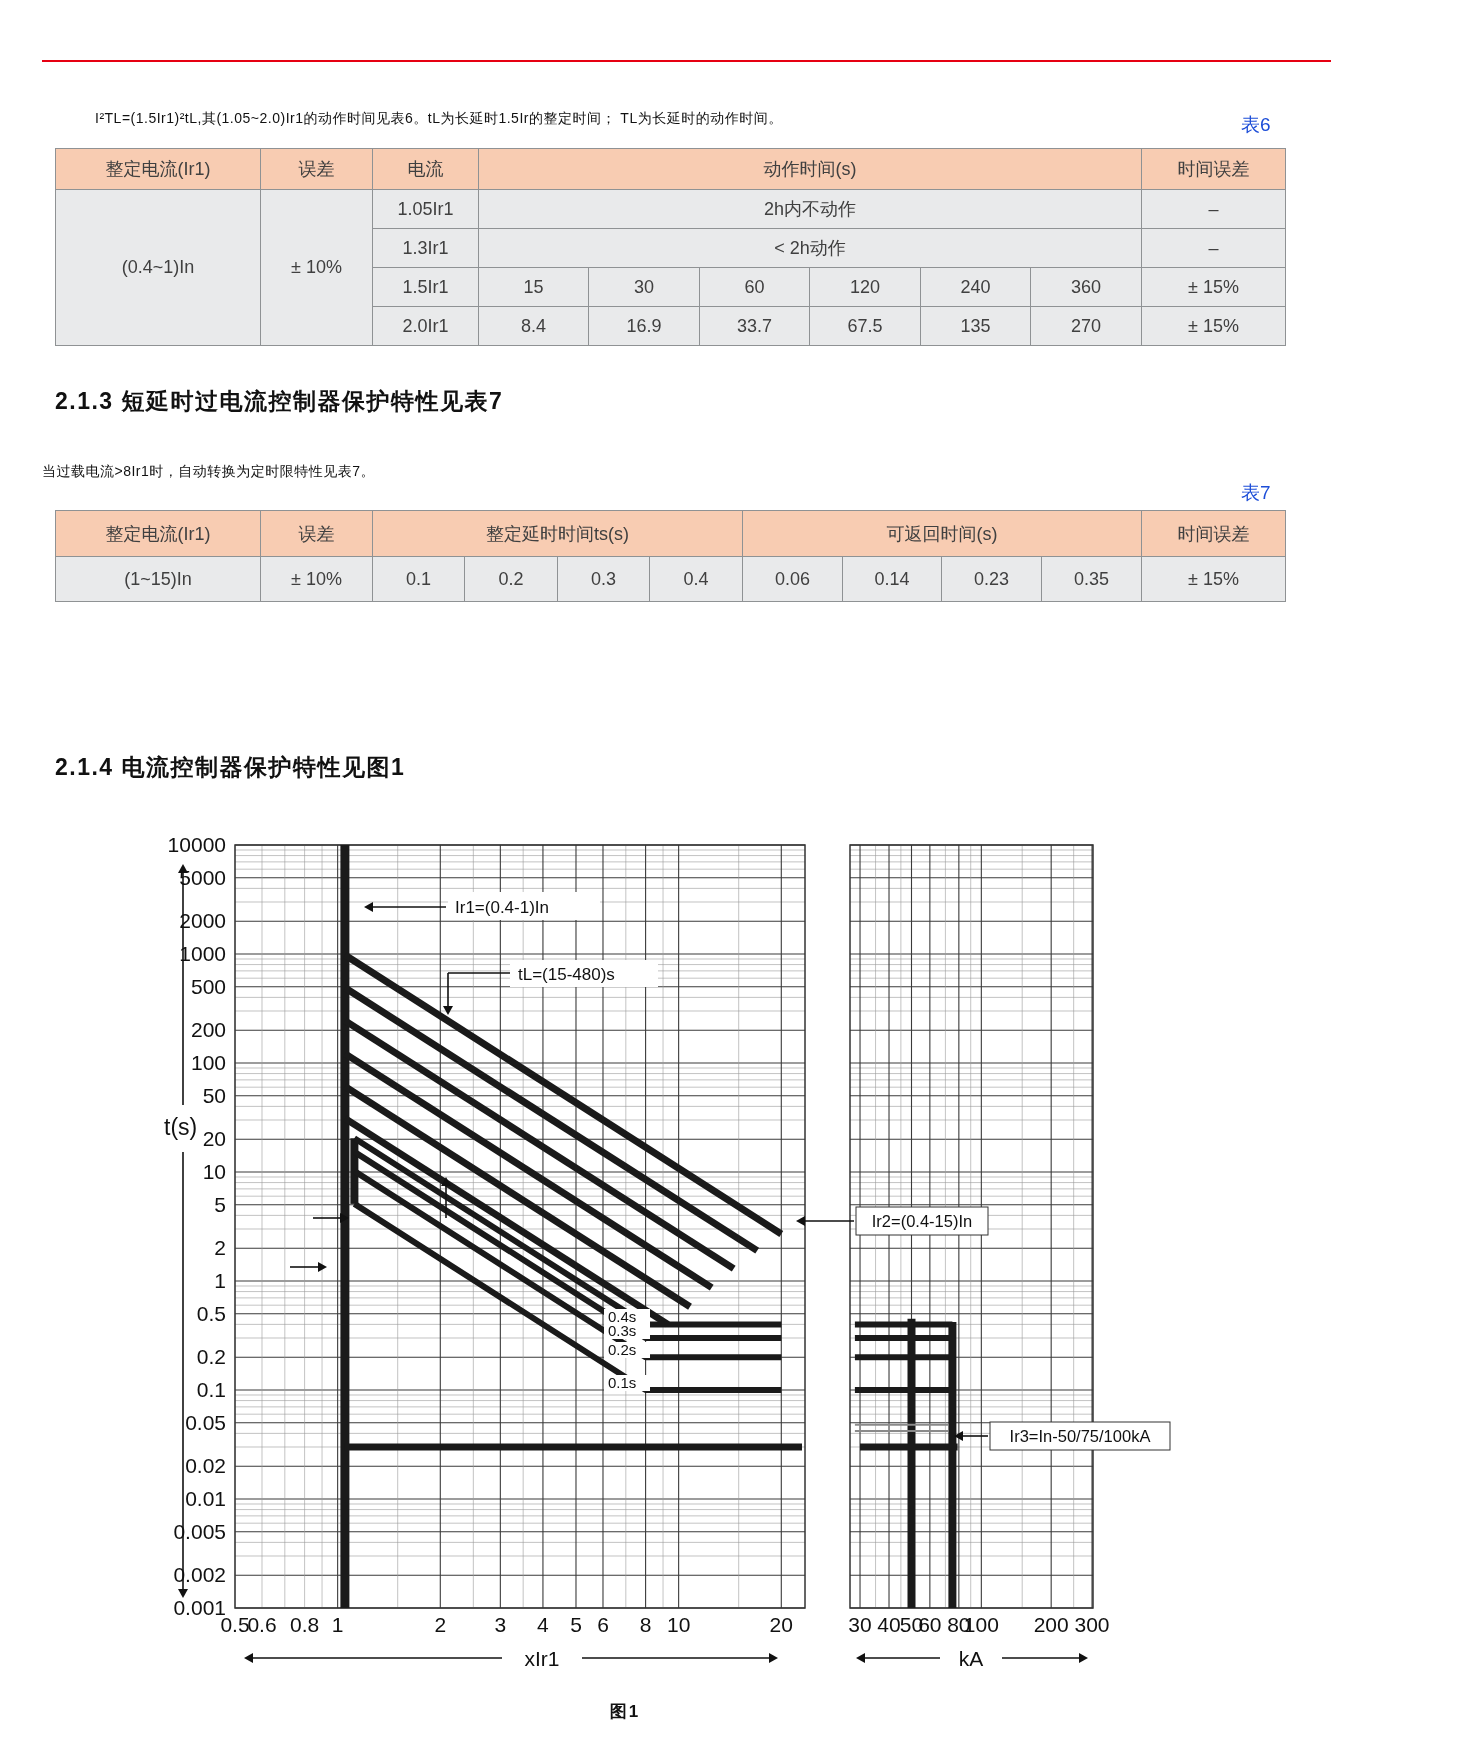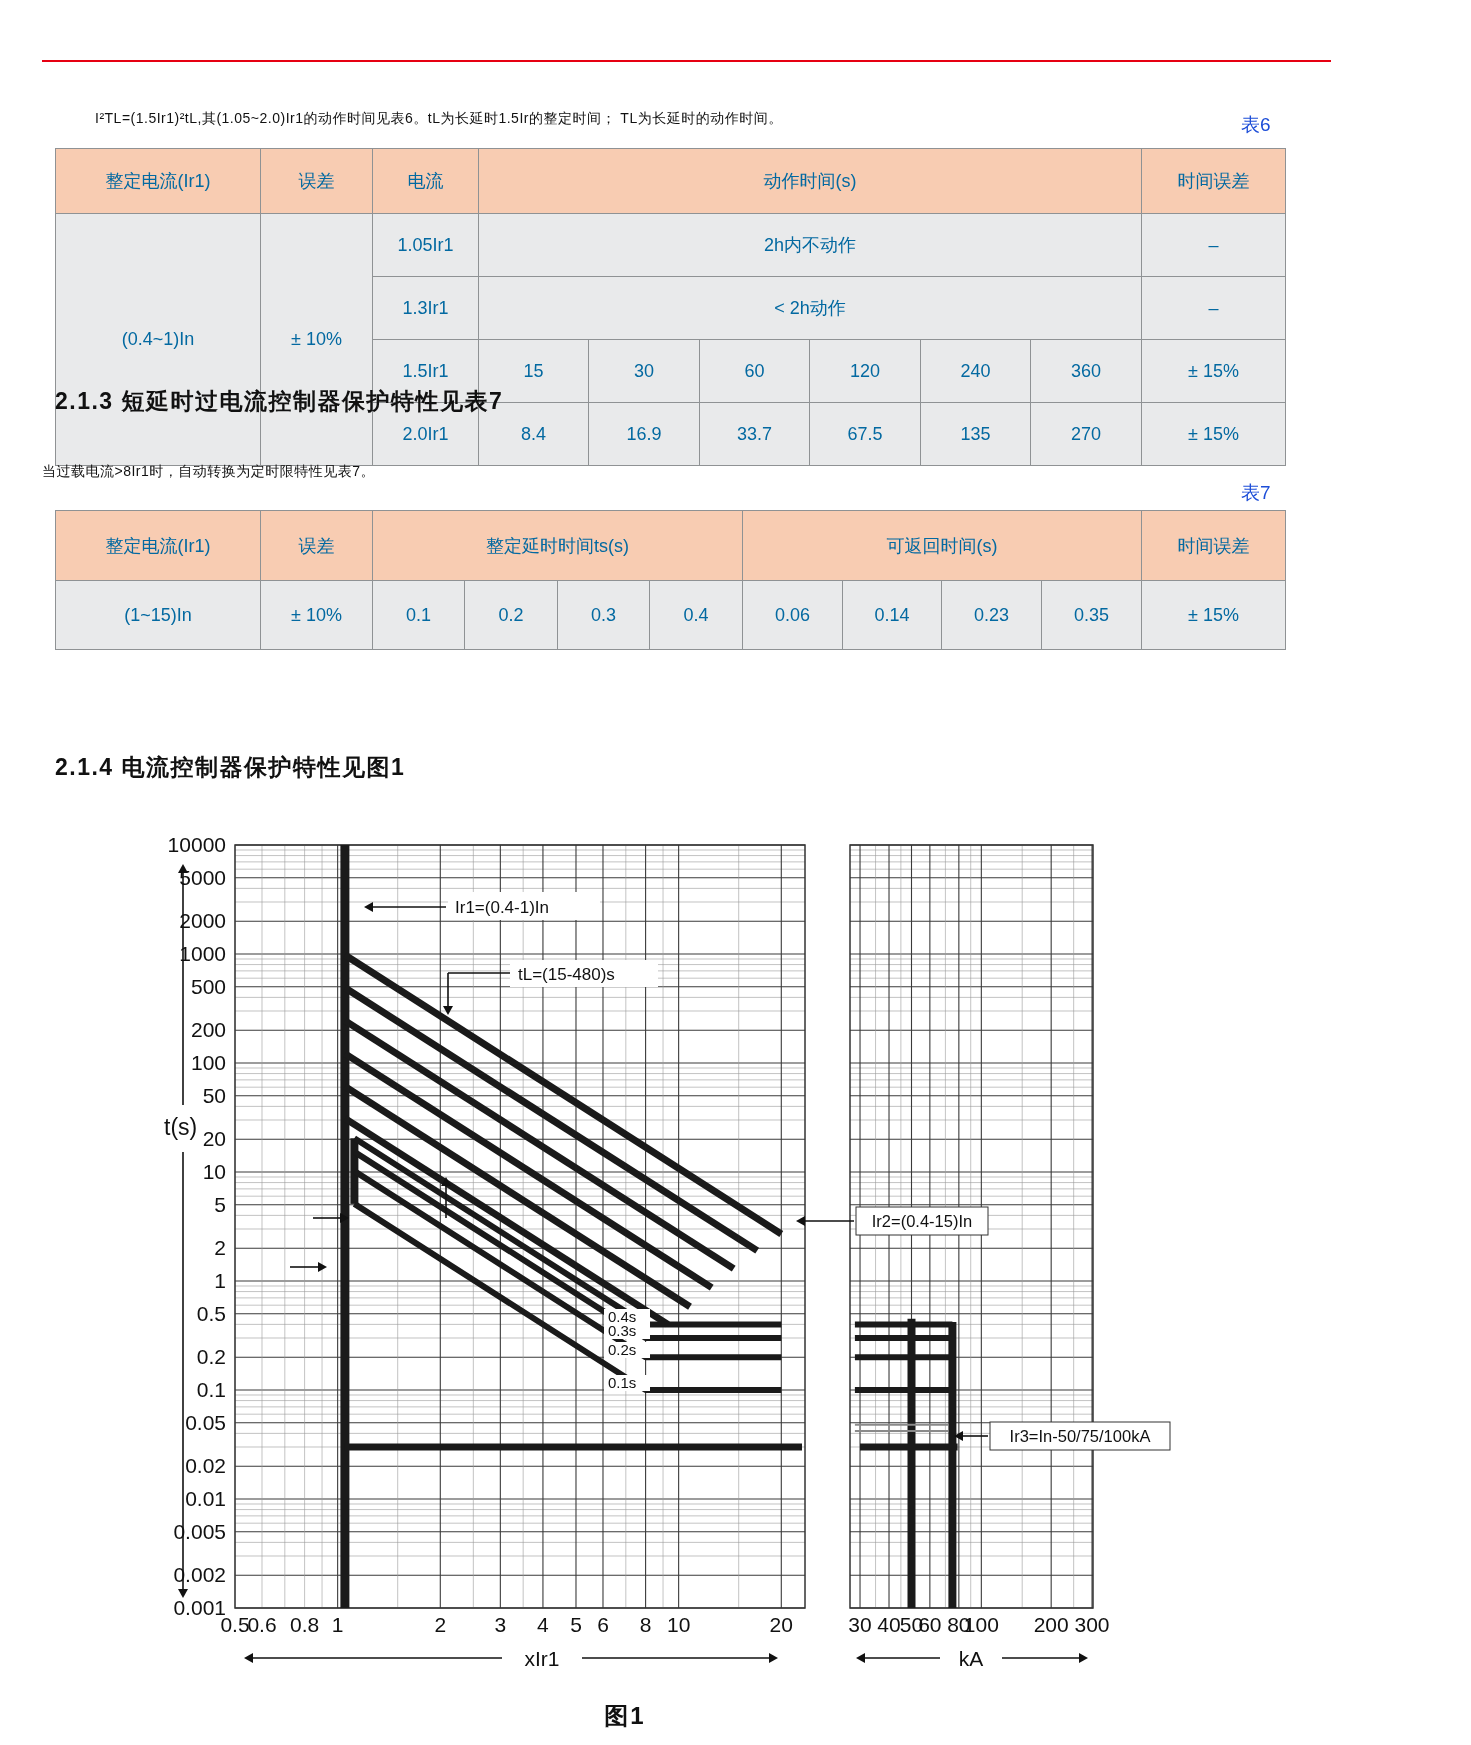--- a/index.html
+++ b/index.html
@@ -5,28 +5,28 @@
   html,body{margin:0;padding:0;background:#fff}
   .page{position:relative;width:1471px;height:1745px;background:#ffffff;
         font-family:"Liberation Sans","DejaVu Sans",sans-serif;color:#1a1a1a;overflow:hidden}
   .abs{position:absolute}
   .redline{height:2px;background:#e60012}
   .h-sec{font-size:23px;font-weight:700;letter-spacing:1.5px;color:#111;white-space:nowrap}
   .para{font-size:14px;color:#111;letter-spacing:0.5px;white-space:nowrap}
   .tbl-label{font-size:19px;color:#1d4ed8}
   table.t{border-collapse:collapse;table-layout:fixed;width:1230px;border:1px solid #7e8284}
   table.t th,table.t td{border:1px solid #8f9294;text-align:center;vertical-align:middle;
-        font-size:18px;font-weight:400;color:#0369a1;padding:12px}
+        font-size:18px;font-weight:400;color:#404040;padding:0}
   table.t thead th{background:#f8ccb2}
   table.t tbody td{background:#e9eaeb}
   .t6 thead th{height:40px}
   .t6 tbody td{height:38px}
   .t7 thead th{height:45px}
   .t7 tbody td{height:44px}
-  .caption{font-size:24px;font-weight:700;letter-spacing:2px;text-align:center;color:#111}
+  .caption{font-size:17px;font-weight:700;letter-spacing:2px;text-align:center;color:#111}
   svg{font-family:"Liberation Sans","DejaVu Sans",sans-serif}
 </style>
 </head>
 <body>
 
 <div class="page">
 
   <div class="abs redline" style="left:42px;top:60px;width:1289px"></div>
 
   <div class="abs para" style="left:95px;top:110px">I²TL=(1.5Ir1)²tL,其(1.05~2.0)Ir1的动作时间见表6。tL为长延时1.5Ir的整定时间； TL为长延时的动作时间。</div>

